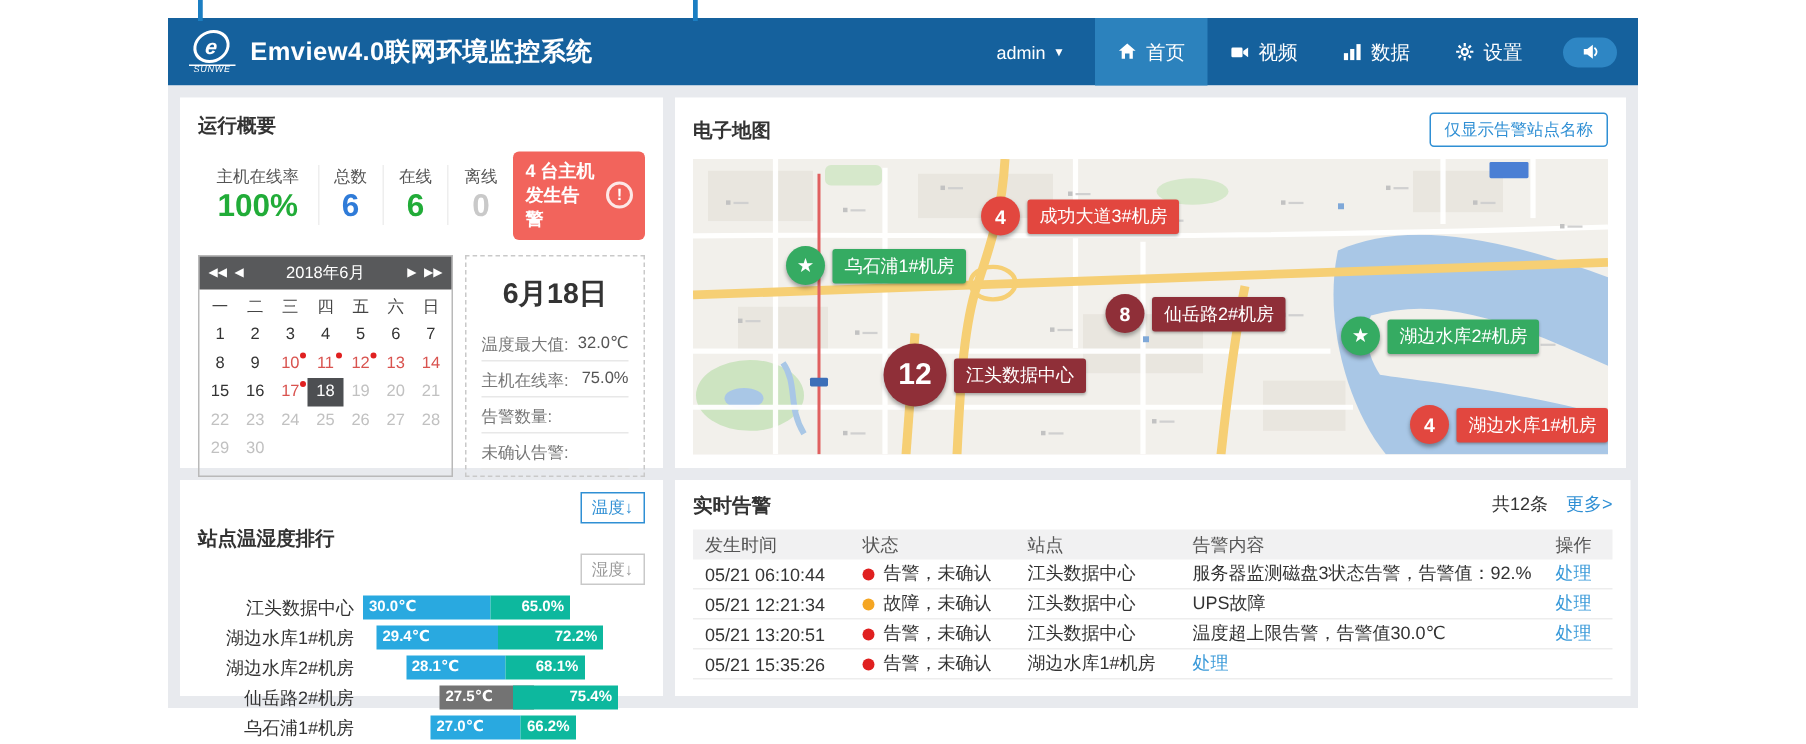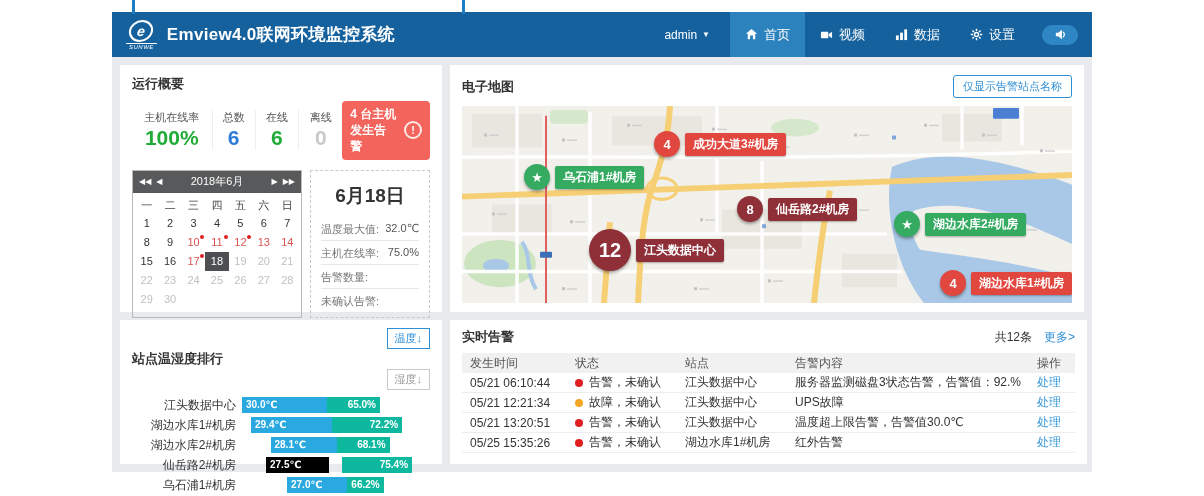--- a/index.html
+++ b/index.html
@@ -69,38 +69,38 @@
   .d-row .dv { color:#555; }
 
   
   .map-title-row { display:flex; justify-content:space-between; align-items:center;gap:23px; }
   .map-filter-btn { font-size:11px; color:#2f8fd4; border:1px solid #2f8fd4; background:#fff; border-radius:3px; padding:3px 9px; cursor:pointer; }
   .map-area { position:relative; margin-top:8px; height:197px; overflow:hidden; background:#f2f0eb; }
   .map-bg { position:absolute; left:0; top:0; width:100%; height:100%; }
   .marker { position:absolute; display:flex; align-items:center; z-index:2; cursor:pointer; }
   .m-c { border-radius:50%; color:#fff; font-weight:bold; display:flex; align-items:center; justify-content:center;
     box-shadow:0 2px 3px rgba(0,0,0,.35); flex:none; }
-  .m-label { margin-left:5px; padding:3px 8px; border-radius:2px; color:#fff; font-size:12px; font-weight:bold;
+  .m-label { margin-left:5px; padding:3px 8px; border-radius:2px; color:#fff; font-size:12px; font-weight:normal;
     white-space:nowrap; box-shadow:0 1px 2px rgba(0,0,0,.3); }
 
   
   .rank-title-row { display:flex; align-items:center; }
   .sort-btns { margin-left:auto; display:flex; gap:20px;flex-direction:column; }
   .sort-btn { font-size:11px; padding:2px 7px; border:1px solid #c9c9c9; color:#999; background:#fff; cursor:pointer; }
   .sort-btn.active { border-color:#2f8fd4; color:#2f8fd4; }
   .rank-rows { margin-top:7px; }
   .rank-row { display:flex; align-items:center; height:16px; margin-bottom:4px; }
   .rank-label { width:110px; text-align:right; font-size:12px; color:#333; padding-right:6px; flex:none; }
   .rank-bars { position:relative; flex:1; height:16px; }
   .bar { position:absolute; top:0; height:16px; line-height:16px; font-size:10px; font-weight:bold; color:#fff; }
   .bar.t { padding-left:4px; }
   .bar.h { text-align:right; padding-right:4px; }
 
   
-  .al-title-row { display:flex; align-items:flex-end; }
+  .al-title-row { display:flex; align-items:flex-start; }
   .al-total { margin-left:auto; font-size:12px; color:#333; }
   .al-more { font-size:12px; color:#2f8fd4; margin-left:12px; cursor:pointer; }
   .tbl { margin-top:7px; font-size:12px; }
   .tr { display:flex; align-items:center; height:20px; border-bottom:1px solid #ededed; color:#333; }
   .tr.head { background:#f1f1f2; color:#555; border-bottom:none; }
   .c { padding:14px 8px; white-space:nowrap; overflow:hidden; }
   .c1 { width:105px; } .c2 { width:110px; } .c3 { width:110px; } .c4 { flex:1; } .c5 { width:46px; }
   .dot8 { display:inline-block; width:8px; height:8px; border-radius:50%; margin-right:6px; vertical-align:-1px; }
   .action { color:#3a9ad9; cursor:pointer; }
 </style>
@@ -430,21 +430,21 @@
             <div class="rank-row">
               <div class="rank-label">湖边水库2#机房</div>
               <div class="rank-bars">
                 <div class="bar t" style="left: 28.5px; width: 66.5px; background: rgb(41, 169, 224);">28.1℃</div>
                 <div class="bar h" style="left: 95px; width: 52.548px; background: rgb(13, 184, 158);">68.1%</div>
               </div>
             </div>
             <div class="rank-row">
               <div class="rank-label">仙岳路2#机房</div>
               <div class="rank-bars">
-                <div class="bar t" style="left: 24px; width: 62.5px; background: #000000;">27.5℃</div>
+                <div class="bar t" style="left: 51px; width: 62.5px; background: #737373;">27.5℃</div>
                 <div class="bar h" style="left: 100px; width: 70.032px; background: rgb(13, 184, 158);">75.4%</div>
               </div>
             </div>
             <div class="rank-row">
               <div class="rank-label">乌石浦1#机房</div>
               <div class="rank-bars">
                 <div class="bar t" style="left: 45px; width: 60px; background: rgb(41, 169, 224);">27.0℃</div>
                 <div class="bar h" style="left: 105px; width: 36.696px; background: rgb(13, 184, 158); text-align: right;">66.2%</div>
               </div>
             </div>
@@ -483,24 +483,23 @@
               <div class="c c5"><a class="action">处理</a></div>
             </div>
             <div class="tr">
               <div class="c c1">05/21  13:20:51</div>
               <div class="c c2"><span class="dot8" style="background: rgb(224, 32, 32);"></span><span>告警，未确认</span></div>
               <div class="c c3">江头数据中心</div>
               <div class="c c4">温度超上限告警，告警值30.0℃</div>
               <div class="c c5"><a class="action">处理</a></div>
             </div>
             <div class="tr">
-              <div class="c c1">05/25  15:35:26</div>
+              <div class="c c1">05/21  15:35:26</div>
               <div class="c c2"><span class="dot8" style="background: rgb(224, 32, 32);"></span><span>告警，未确认</span></div>
               <div class="c c3">湖边水库1#机房</div>
-              <div class="c c4">红外告警</div>
               <div class="c c5"><a class="action">处理</a></div>
             </div>
           </div>
       </section>
     </div>
 
   </div>
 </div>
 
 </body></html>

